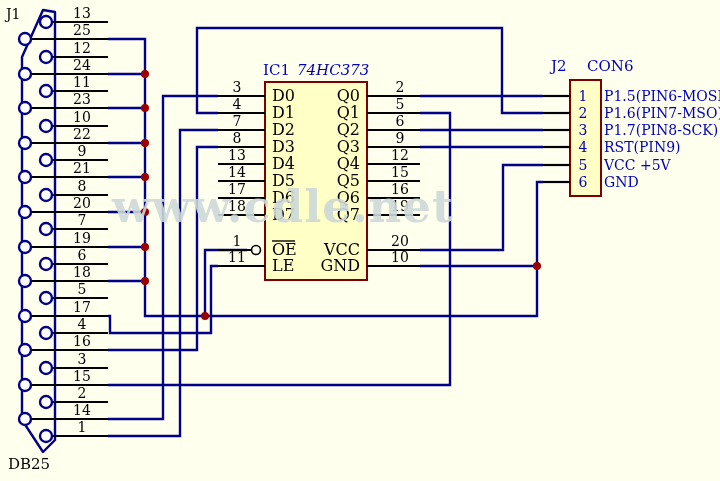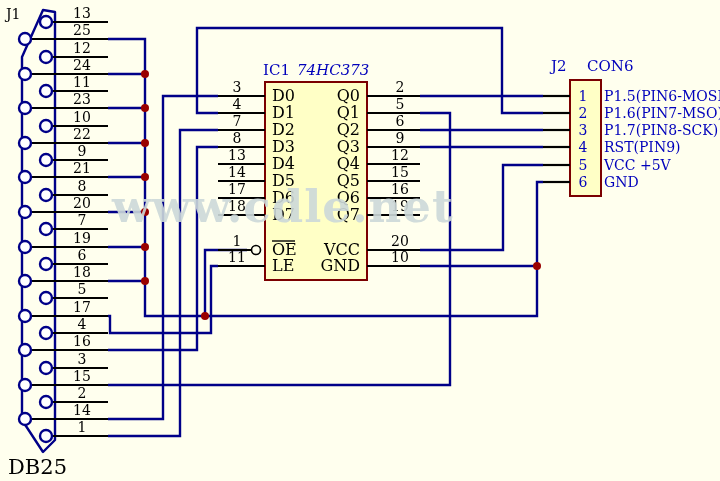--- a/index.html
+++ b/index.html
@@ -1,20 +1,20 @@
 <!DOCTYPE html>
 <html><head>
 <meta charset="utf-8">
 <style>
   html,body{margin:0;padding:0;}
   body{font-family:"DejaVu Serif", serif;}
   #canvas{position:relative;width:720px;height:481px;overflow:hidden;}
   #circuit{position:absolute;left:0;top:0;}
   .lbl{position:absolute;white-space:pre;line-height:1;}
-  .black{font-size:21px;}
+  .black{font-size:15px;}
   .blue{font-size:15px;}
   #lbl-j1{left:6px;top:7px;font-size:14px;}
   #lbl-db25{left:8px;top:457px;}
   #lbl-ic-ref{left:263px;top:63px;}
   #lbl-ic-part{left:297px;top:63px;font-style:italic;}
   #lbl-j2-ref{left:551px;top:59px;}
   #lbl-j2-part{left:587px;top:59px;}
   #watermark{left:112px;top:184px;font-size:45px;font-weight:bold;letter-spacing:1px;opacity:0.9;}
 </style>
 </head>

